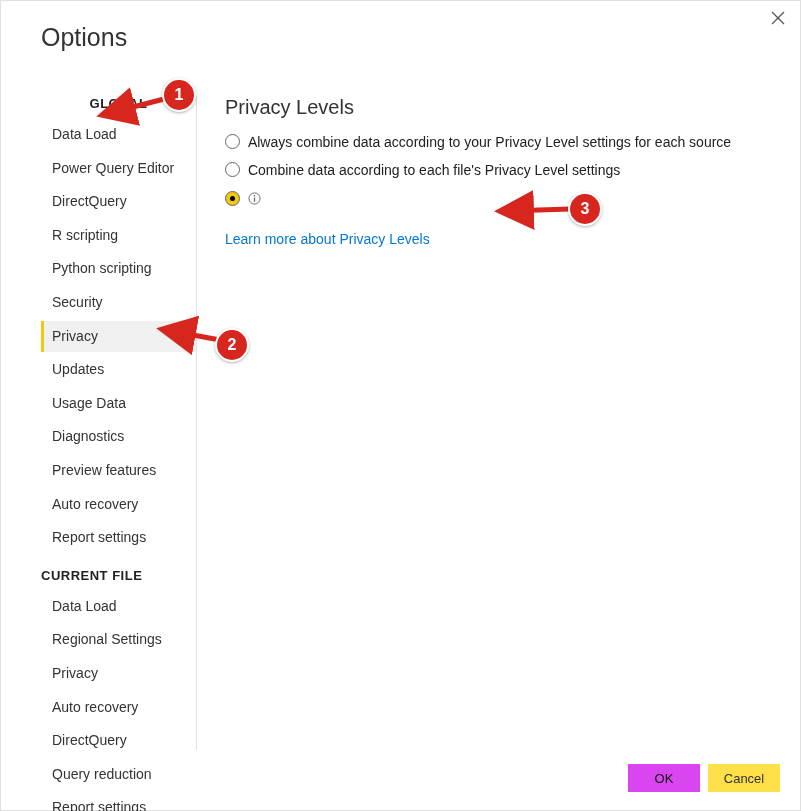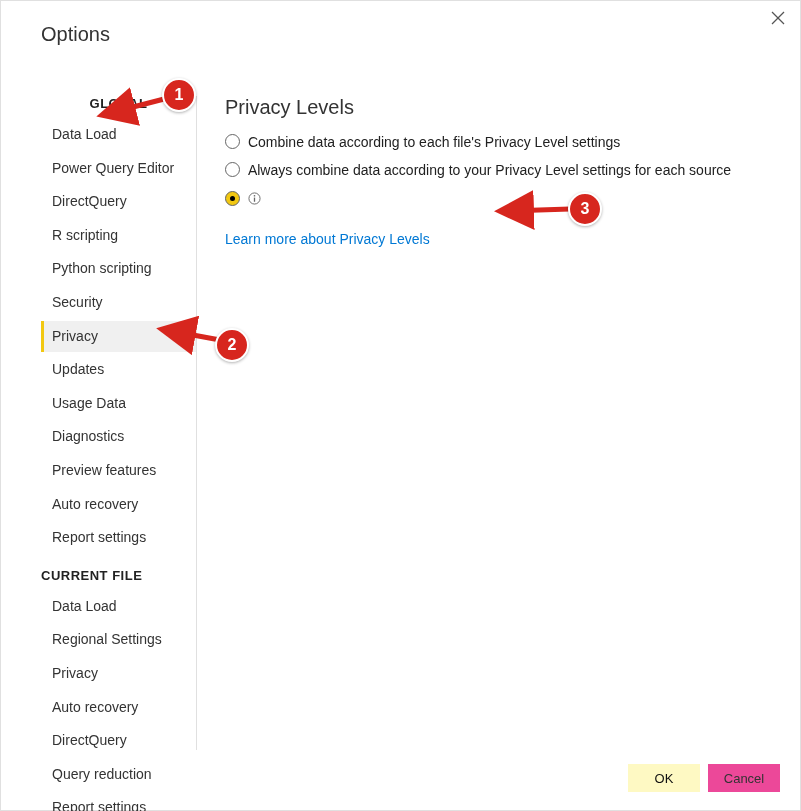--- a/index.html
+++ b/index.html
@@ -31,21 +31,21 @@
     align-items: center;
     justify-content: center;
     cursor: pointer;
     color: #555;
   }
   .close-btn svg { width: 14px; height: 14px; }
   .title {
     position: absolute;
     left: 40px;
     top: 22px;
-    font-size: 20px;
+    font-size: 25px;
     font-weight: 300;
     color: #333;
   }
   .body {
     position: absolute;
     left: 40px;
     top: 95px;
     right: 20px;
     bottom: 60px;
     display: flex;
@@ -147,22 +147,22 @@
     min-width: 72px;
     height: 28px;
     border: none;
     font-size: 13px;
     font-family: inherit;
     cursor: pointer;
     display: flex;
     align-items: center;
     justify-content: center;
   }
-  .btn-primary { background: #fef9c3; color: #111; }
-  .btn-secondary { background: #ec4899; color: #333; }
+  .btn-primary { background: #d946ef; color: #111; }
+  .btn-secondary { background: #fde047; color: #333; }
 
   
   .annotation {
     position: absolute;
     pointer-events: none;
   }
   .badge {
     width: 30px;
     height: 30px;
     border-radius: 50%;
@@ -222,26 +222,26 @@
       <div class="nav-item">DirectQuery</div>
       <div class="nav-item">Query reduction</div>
       <div class="nav-item">Report settings</div>
     </div>
 
     <div class="content">
       <div class="content-heading">Privacy Levels</div>
 
       <label class="radio-row">
         <span class="radio-outer"></span>
-        <span class="radio-label-text">Combine data according to each file's Privacy Level settings</span>
+        <span class="radio-label-text">Always combine data according to your Privacy Level settings for each source</span>
       </label>
 
       <label class="radio-row">
         <span class="radio-outer"></span>
-        <span class="radio-label-text">Always combine data according to your Privacy Level settings for each source</span>
+        <span class="radio-label-text">Combine data according to each file's Privacy Level settings</span>
       </label>
 
       <label class="radio-row selected-row">
         <span class="radio-outer checked"></span>
         <span class="info-icon">
           <svg viewBox="0 0 14 14">
               <circle cx="7" cy="7" r="6" fill="none" stroke="#666" stroke-width="1"></circle>
               <circle cx="7" cy="4" r="0.9" fill="#666"></circle>
               <rect x="6.3" y="6" width="1.4" height="4.5" fill="#666"></rect>
             </svg>

